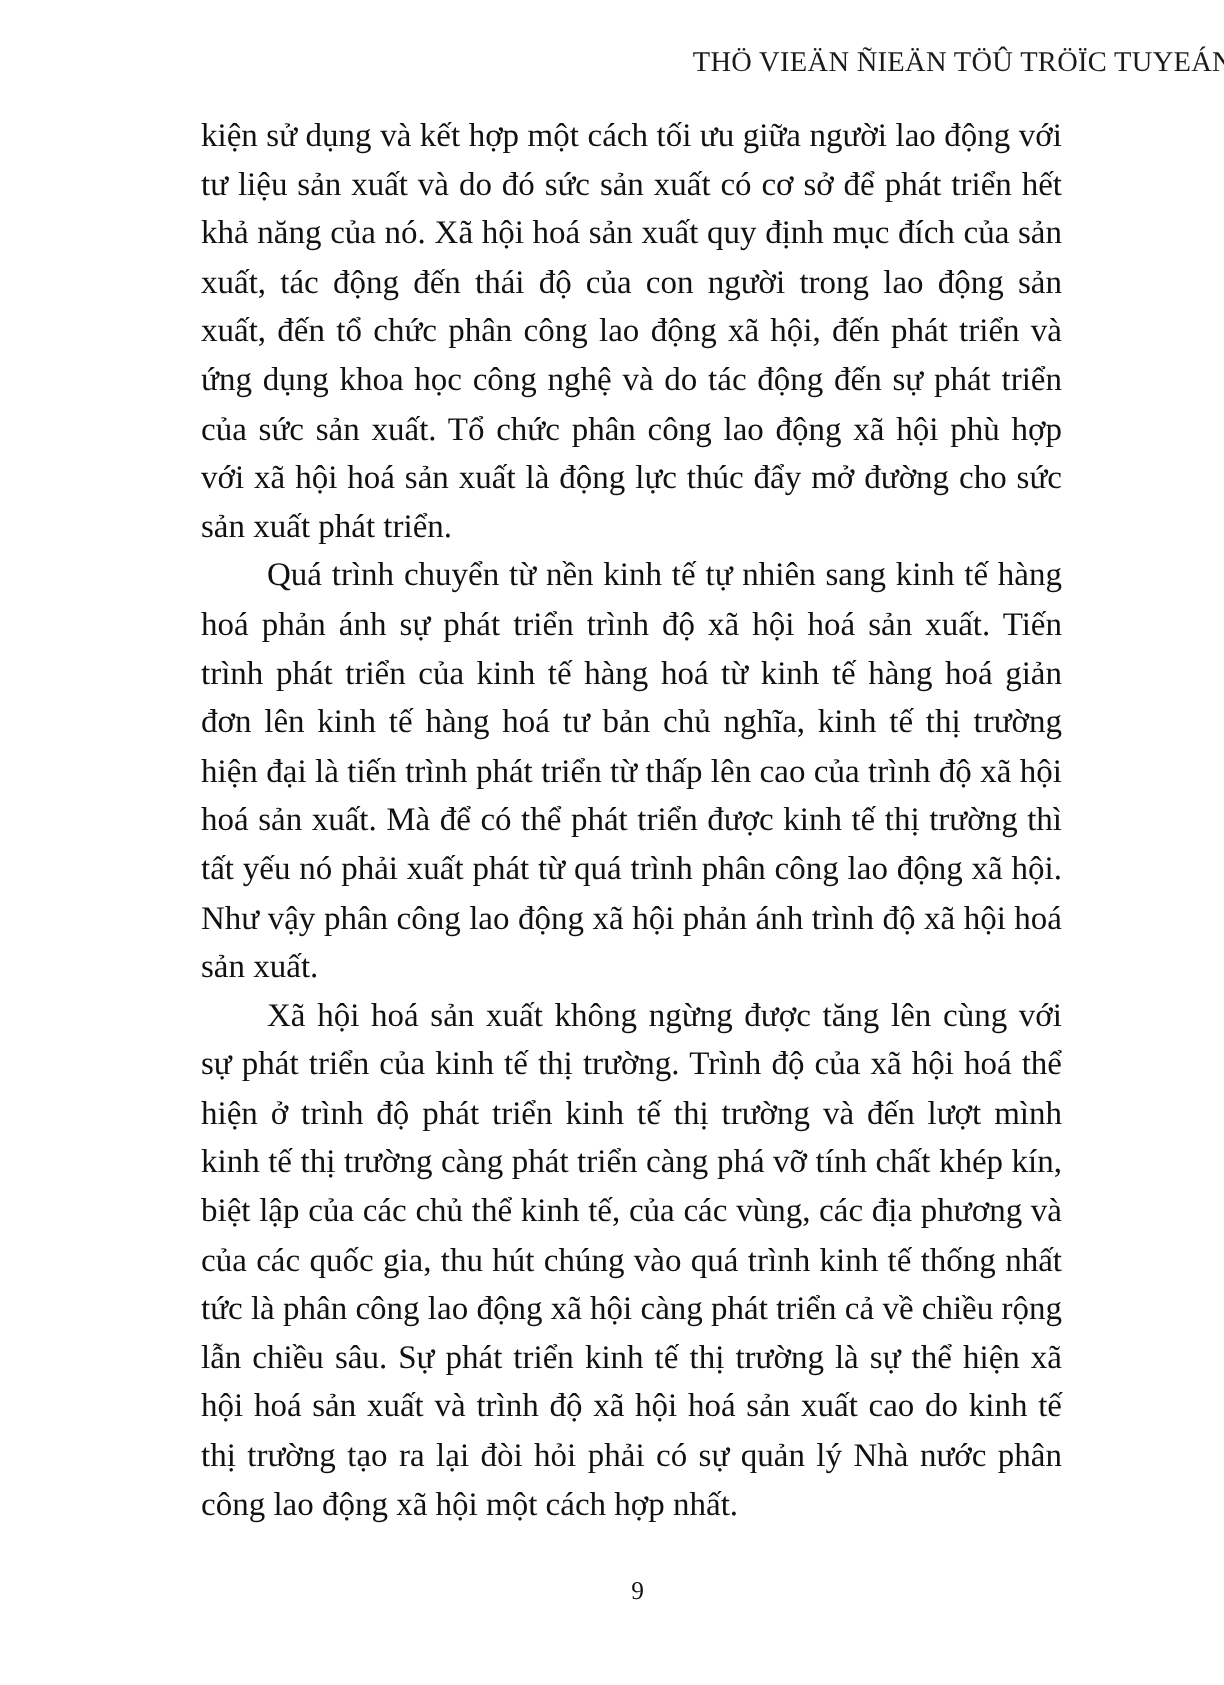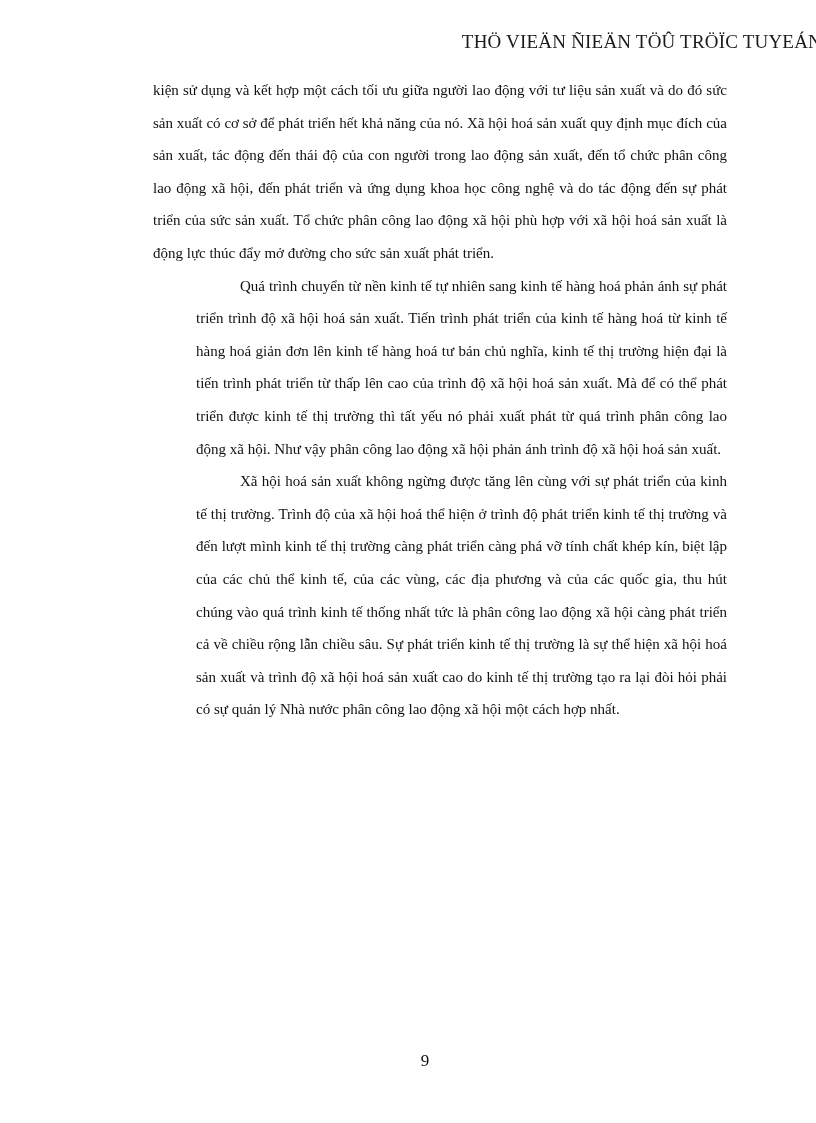--- a/index.html
+++ b/index.html
@@ -7,25 +7,25 @@
       width: 816px; height: 1123px; position: relative; overflow: hidden;
       font-family: "Liberation Serif", "DejaVu Serif", serif;
       color: #111111;
     }
     .header {
       position: absolute; top: 31px; right: -6px;
       font-size: 19px; letter-spacing: 0.2px; white-space: nowrap;
       color: #1a1a1a;
     }
     .body-text {
-      position: absolute; left: 153px; top: 74px; width: 574px;
-      font-size: 15px; line-height: 32.6px; text-align: justify;
+      position: absolute; left: 134px; top: 74px; width: 574px;
+      font-size: 22px; line-height: 32.6px; text-align: justify;
     }
     .body-text p { margin: 0; }
-    .body-text p.indent { text-indent: 44px; margin-left: 43px; }
+    .body-text p.indent { text-indent: 44px; }
     .page-number {
       position: absolute; top: 1051px; left: 0; width: 850px; text-align: center;
       font-size: 17px;
     }
   </style>
 </head>
 <body>
 
 <div class="header">THÖ VIEÄN ÑIEÄN TÖÛ TRÖÏC TUYEÁN</div>
 

